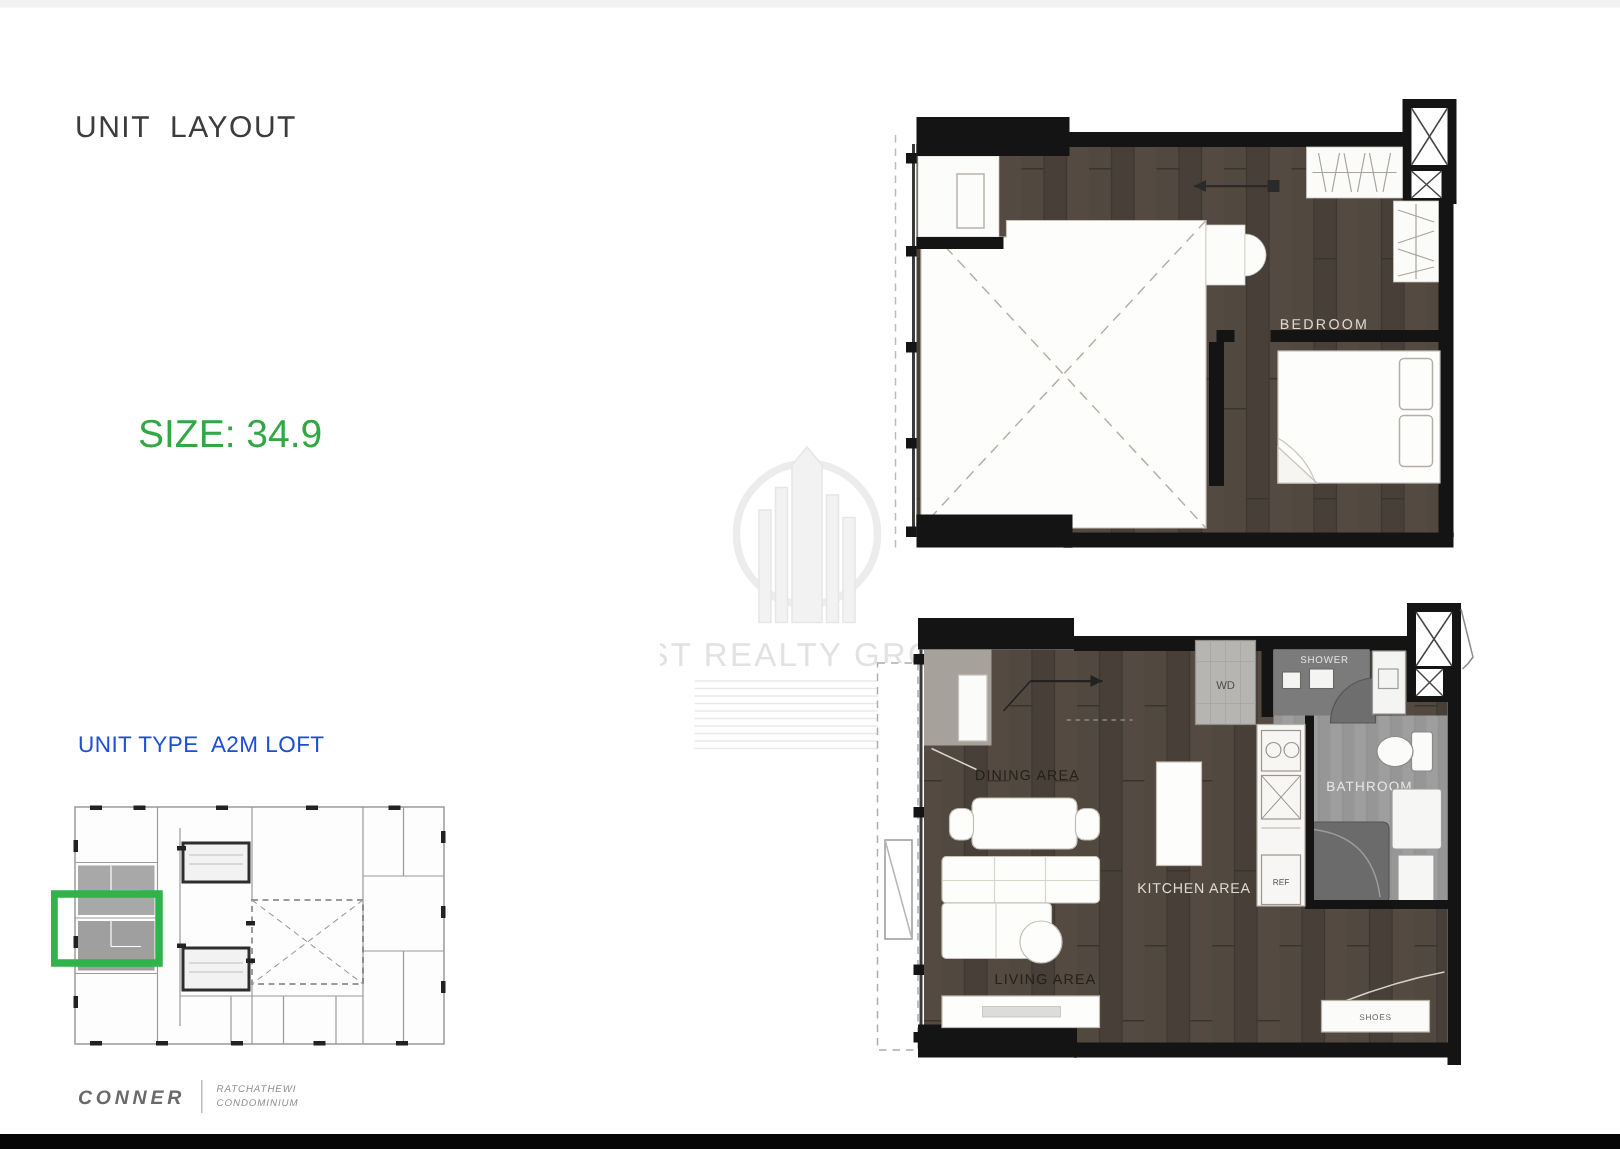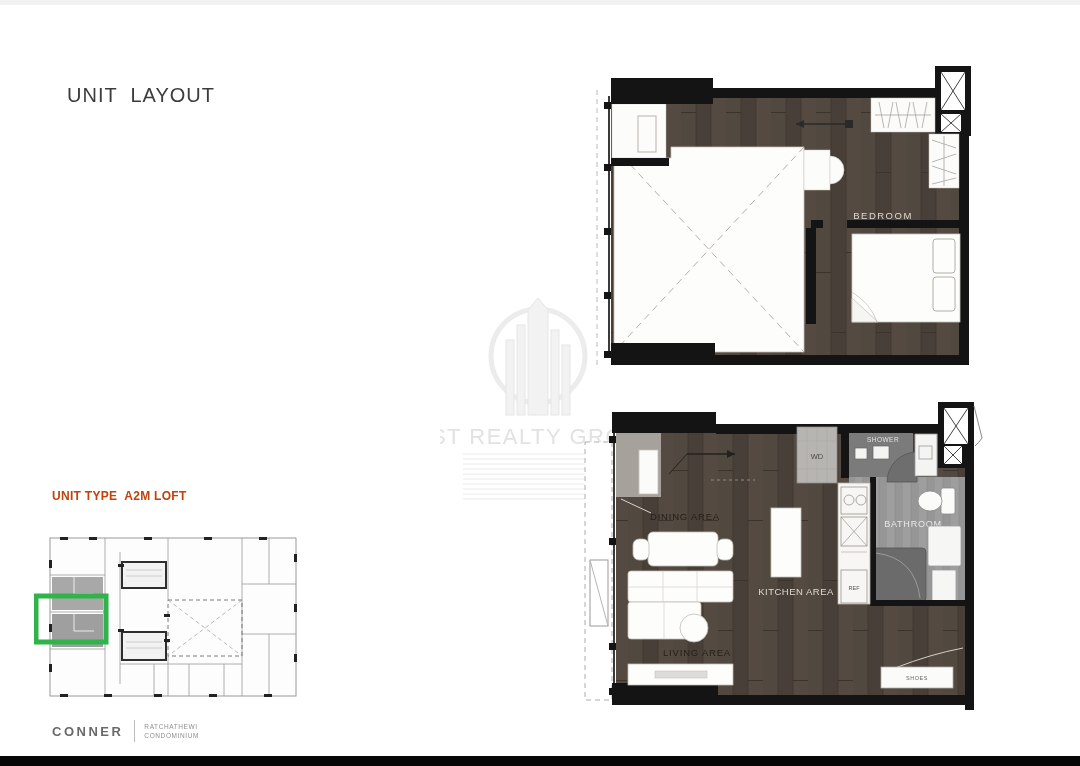--- a/index.html
+++ b/index.html
@@ -1,30 +1,30 @@
 <!DOCTYPE html>
 <html><head>
 <meta charset="utf-8">
 <style>
   * { margin:0; padding:0; box-sizing:border-box; }
   body { background:#ffffff; font-family:"Liberation Sans", sans-serif; }
   .page { position:relative; width:1080px; height:766px; background:#ffffff; overflow:hidden; }
   .top-strip { position:absolute; left:0; top:0; width:1080px; height:5px; background:#f2f2f2; }
   .bottom-bar { position:absolute; left:0; top:756px; width:1080px; height:10px; background:#060606; }
 
-  .title { position:absolute; left:50px; top:84px; font-size:20px; font-weight:500;
-           color:#3c3c3c; letter-spacing:1px; white-space:pre;margin-left:17px; }
+  .title { position:absolute; left:50px; top:74px; font-size:20px; font-weight:500;
+           color:#3c3c3c; letter-spacing:1px; white-space:pre; }
 
   .stats { position:absolute; left:92px; top:194px; color:#31a843; font-size:26px;
            font-weight:500; line-height:38px; white-space:pre; }
 
-  .unit-type { position:absolute; left:52px; top:444px; color:#c2410c; font-size:12px;
-               font-weight:700; line-height:21px; letter-spacing:0.3px; white-space:pre; }
-
-  .brand { position:absolute; left:52px; top:720px; display:flex; align-items:center; }
+  .unit-type { position:absolute; left:52px; top:444px; color:#1d4ed8; font-size:15px;
+               font-weight:400; line-height:21px; letter-spacing:0.3px; white-space:pre; }
+
+  .brand { position:absolute; left:52px; top:720px; display:flex; align-items:center;font-style:italic; }
   .brand-name { font-size:13px; font-weight:600; letter-spacing:2.5px; color:#6a6a6a; }
   .brand-divider { width:1px; height:22px; background:#bcbcbc; margin:0 9px 0 11px; }
   .brand-sub { font-size:6.5px; color:#8f8f8f; letter-spacing:0.6px; line-height:9px; }
 
   .watermark { position:absolute; left:440px; top:282px; width:200px; height:240px; pointer-events:none; }
 
   .keyplan { position:absolute; left:34px; top:524px; }
   .loftplan { position:absolute; left:591px; top:62px; }
   .mainplan { position:absolute; left:583px; top:400px; }
 
@@ -58,20 +58,21 @@
           <line x1="23" y1="207" x2="173" y2="207"></line>
         <line x1="23" y1="212" x2="173" y2="212"></line>
           <line x1="23" y1="217" x2="173" y2="217"></line>
       </g>
     </svg>
   </div>
 
   <div class="title">UNIT  LAYOUT</div>
 
   <div class="stats">
+    <div>SIZE: 34.9</div>
   </div>
 
   <div class="unit-type">
     <div>UNIT TYPE  A2M LOFT</div>
     <div>1- BEDROOM</div>
   </div>
 
   <svg class="keyplan" width="270" height="185" viewBox="0 0 270 185">
     <rect x="16" y="14" width="246" height="158" fill="#fdfdfd" stroke="#9a9a9a" stroke-width="1"></rect>
     <g stroke="#9a9a9a" stroke-width="0.8">

